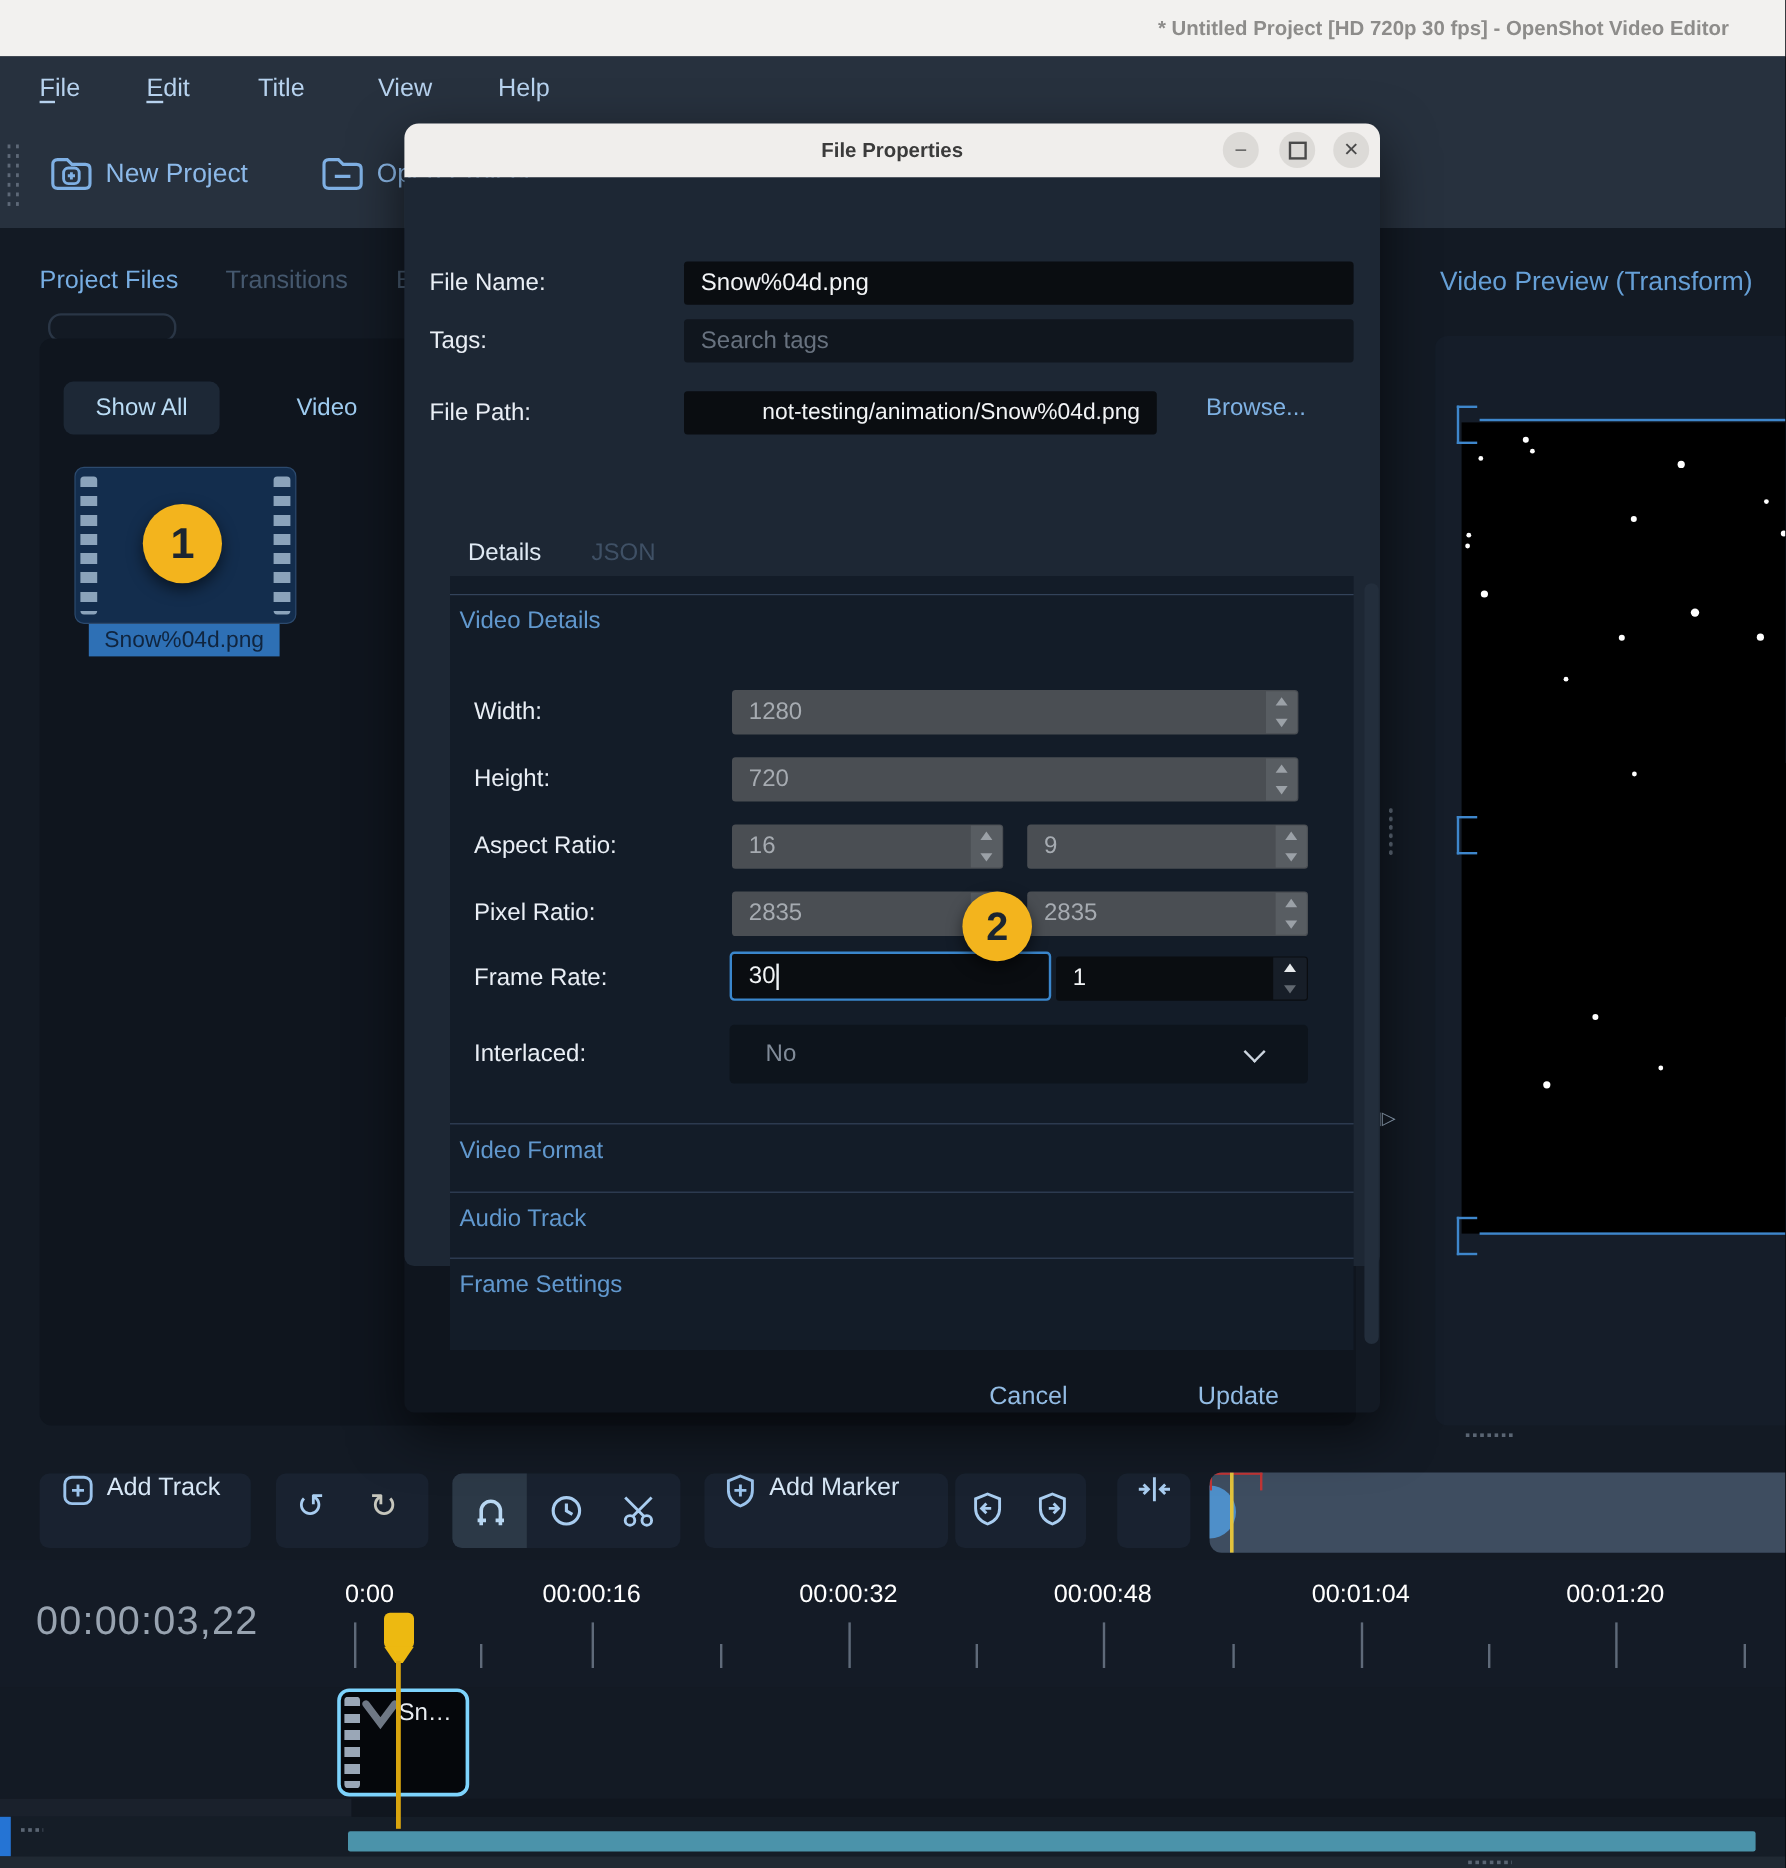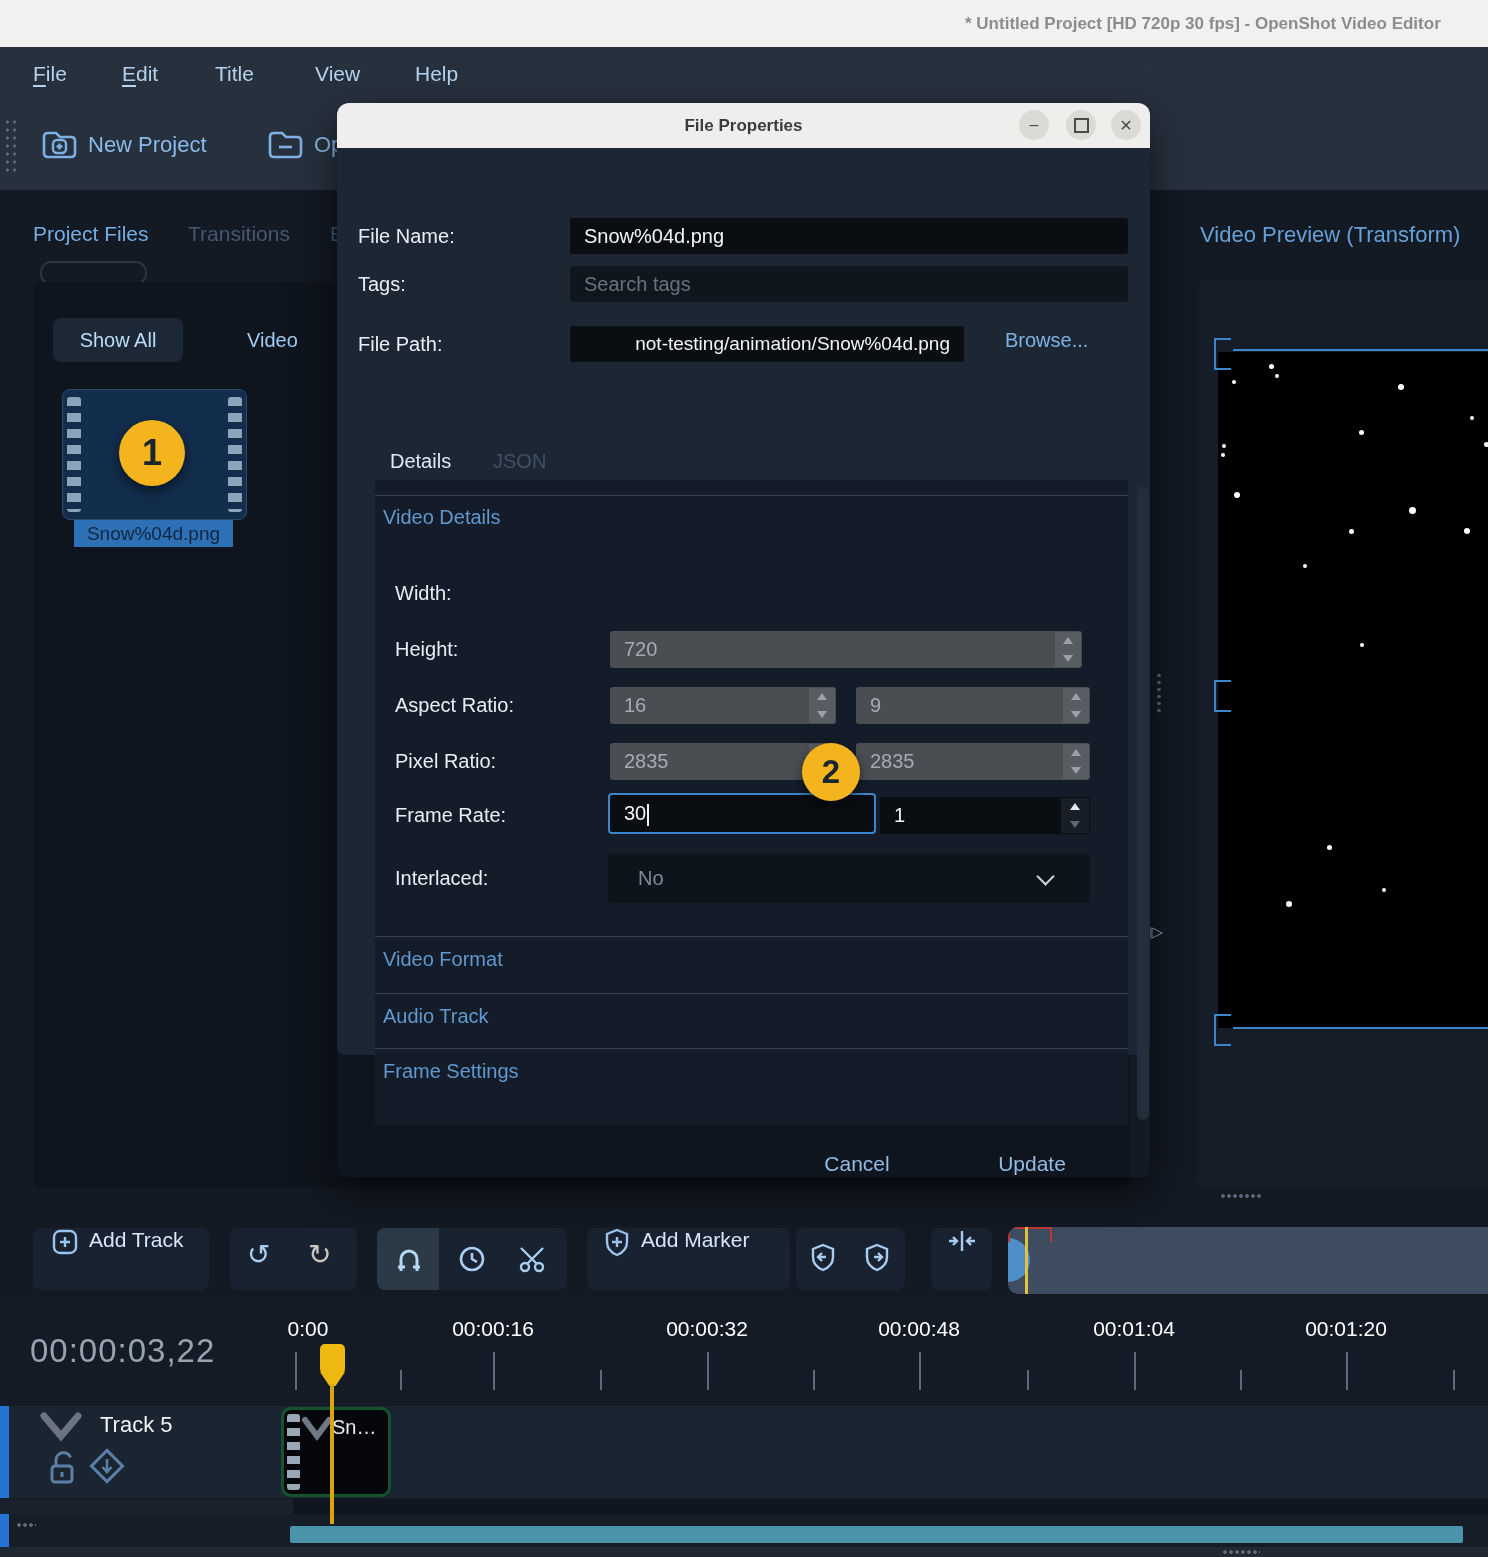--- a/index.html
+++ b/index.html
@@ -114,21 +114,21 @@
   .rlabel{position:absolute;top:17px;font-size:21px;color:#ffffff;transform:translateX(-50%);white-space:nowrap;}
   .tick{position:absolute;width:2px;background:#5f6a79;}
   .ph-head{position:absolute;left:320px;top:1344px;width:25px;height:30px;background:#edb911;border-radius:5px;z-index:4;}
   .ph-taper{position:absolute;left:320px;top:1372px;width:25px;height:14px;background:#edb911;
             clip-path:polygon(0 0,100% 0,62% 100%,38% 100%);z-index:4;}
   .ph-stem{position:absolute;left:330px;top:1384px;width:4px;height:140px;background:#d9a50e;z-index:4;}
   .track-row{left:0;top:1406px;width:1488px;height:92px;background:#1b2531;}
   .track-strip{position:absolute;left:0;width:9px;background:#2574d4;}
   .track-name{position:absolute;left:100px;top:6px;font-size:22px;color:#eef3f8;white-space:nowrap;}
   .clip{position:absolute;left:281px;top:1407px;width:110px;height:90px;background:#05070b;
-        border:3px solid #14532d;border-radius:10px;box-sizing:border-box;z-index:3;}
+        border:3px solid #7dd3fc;border-radius:10px;box-sizing:border-box;z-index:3;}
   .clip .film-col{top:4px;bottom:4px;left:3px;width:13px;
     background:repeating-linear-gradient(to bottom,#9aa7b7 0 8px,transparent 8px 14px);}
   .clip-label{position:absolute;left:48px;top:6px;font-size:20px;color:#e8ecf0;white-space:nowrap;}
   .gap-left{left:0;top:1499px;width:293px;height:15px;background:#1a212c;}
   .gap-right{left:293px;top:1499px;width:1195px;height:15px;background:#10161f;}
   .scroll-row{left:0;top:1514px;width:1488px;height:33px;background:#151d27;}
   .cyanbar{position:absolute;left:290px;top:1526px;width:1173px;height:17px;background:#4b93aa;border-radius:2px;}
   .bottom-strip{left:0;top:1547px;width:1488px;height:10px;background:#202933;}
   svg{display:block;}
 </style>
@@ -315,42 +315,20 @@
     <div class="tick" style="left:1346px;top:52px;height:38px"></div>
     <div class="tick" style="left:400px;top:70px;height:20px"></div>
     <div class="tick" style="left:600px;top:70px;height:20px"></div>
     <div class="tick" style="left:813px;top:70px;height:20px"></div>
     <div class="tick" style="left:1027px;top:70px;height:20px"></div>
     <div class="tick" style="left:1240px;top:70px;height:20px"></div>
     <div class="tick" style="left:1453px;top:70px;height:20px"></div>
 
   </div>
 
-  <div class="abs track-row">
-    <div class="track-strip" style="top:0;height:92px;"></div>
-    <span style="position:absolute;left:38px;top:4px;">
-      <svg width="46" height="34" viewBox="0 0 46 34">
-        <polyline points="6,6 23,26 40,6" fill="none" stroke="#6b7480" stroke-width="7" stroke-linecap="round"></polyline>
-      </svg>
-    </span>
-    <span class="track-name">Track 5</span>
-    <span style="position:absolute;left:45px;top:40px;">
-      <svg width="36" height="44" viewBox="0 0 36 44">
-        <path d="M11 20 v-6 a7.5 7.5 0 0 1 14.5-2.5" fill="none" stroke="#5b80a8" stroke-width="3"></path>
-        <rect x="7" y="20" width="20" height="16" rx="3" fill="none" stroke="#5b80a8" stroke-width="3"></rect>
-        <path d="M17 26 v5" stroke="#5b80a8" stroke-width="3"></path>
-      </svg>
-    </span>
-    <span style="position:absolute;left:86px;top:38px;">
-      <svg width="44" height="46" viewBox="0 0 44 46">
-        <rect x="10" y="11" width="22" height="22" fill="none" stroke="#5b80a8" stroke-width="3" transform="rotate(45 21 22)"></rect>
-        <path d="M21 15 v12 M16.5 23 l4.5 5 4.5-5" fill="none" stroke="#5b80a8" stroke-width="2.6"></path>
-      </svg>
-    </span>
-  </div>
 
   <div class="clip">
     <span class="film-col"></span>
     <span style="position:absolute;left:17px;top:5px;">
       <svg width="32" height="28" viewBox="0 0 32 28">
         <polyline points="4,5 16,21 28,5" fill="none" stroke="#6f7885" stroke-width="6" stroke-linecap="round"></polyline>
       </svg>
     </span>
     <span class="clip-label">Sn…</span>
   </div>
@@ -400,20 +378,31 @@
       <span class="dlg-tab" style="left:156px;color:#3f5065;">JSON</span>
 
       <div class="dlg-content">
         <div class="dlg-hr" style="top:15px"></div>
       </div>
       <div class="dlg-scroll"></div>
 
       <span class="section-h" style="top:358px">Video Details</span>
 
       <span class="row-label" style="top:427px">Width:</span>
+      <div class="spin" style="left:273px;top:427px;width:472px;">
+        <span>1280</span>
+        <span class="spin-btns">
+            <div>
+              <span class="tri-up"></span>
+            </div>
+            <div>
+              <span class="tri-dn"></span>
+            </div>
+          </span>
+      </div>
 
       <span class="row-label" style="top:483px">Height:</span>
       <div class="spin" style="left:273px;top:483px;width:472px;">
         <span>720</span>
         <span class="spin-btns">
             <div>
               <span class="tri-up"></span>
             </div>
             <div>
               <span class="tri-dn"></span>

